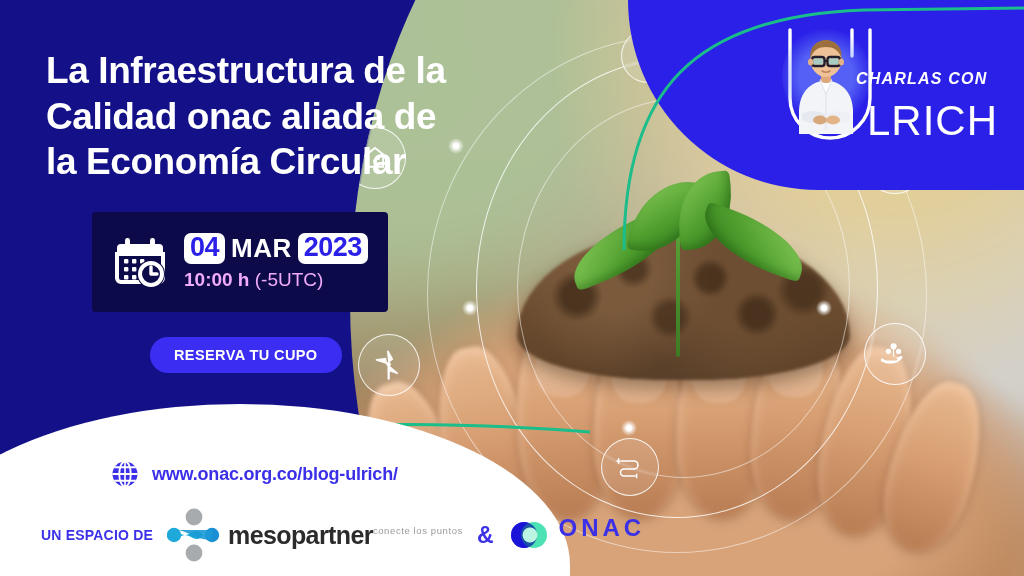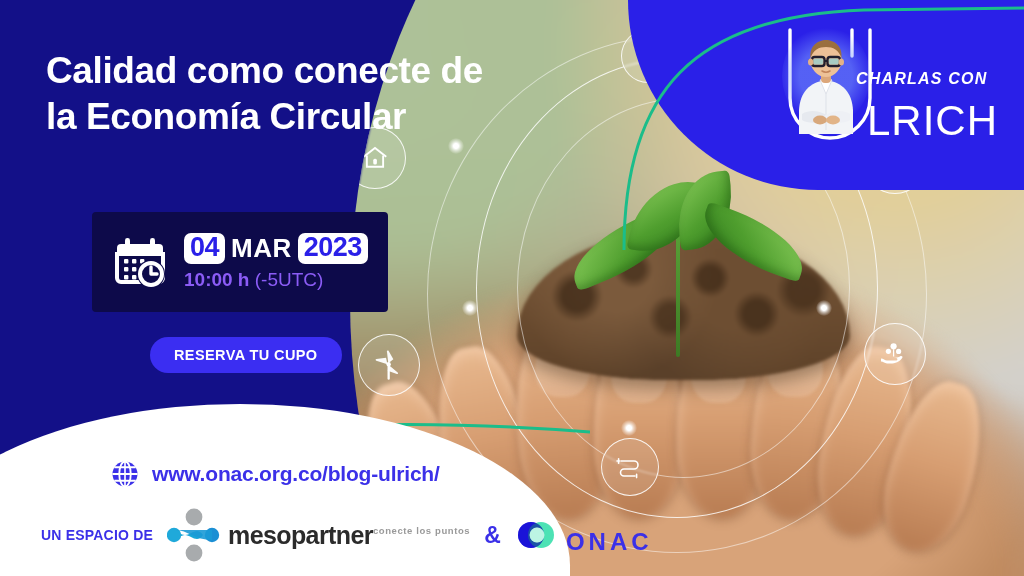--- a/index.html
+++ b/index.html
@@ -136,21 +136,21 @@
     display:flex; align-items:center; padding:0 18px; gap:14px;
   }
   .cal-icon { flex:0 0 auto; }
   .date-lines { display:flex; flex-direction:column; gap:5px; }
   .date-row1 { display:flex; align-items:center; gap:6px; }
   .pill {
     background:#ffffff; color:#2a20e8; font-weight:bold; font-size:27px;
     border-radius:7px; padding:1px 6px 3px; line-height:1; letter-spacing:-0.5px;
   }
   .mon { color:#ffffff; font-weight:bold; font-size:26px; letter-spacing:0.5px; }
-  .date-row2 { color:#8b5cf6; font-size:19px; }
+  .date-row2 { color:#f0abfc; font-size:19px; }
   .date-row2 b { font-weight:bold; }
   .date-row2 span { font-weight:normal; }
 
   
   .cta {
     position:absolute; left:150px; top:337px;
     background:#3b2ef2; color:#ffffff;
     font-size:14.5px; font-weight:bold; letter-spacing:0.4px;
     padding:10px 24px; border:none; border-radius:22px; cursor:pointer;
   }
@@ -162,32 +162,32 @@
     border-radius:50% 50% 0 0 / 62% 62% 0 0;
   }
   .footer-green {
     position:absolute; left:-110px; top:376px; width:700px; height:170px;
     pointer-events:none;
   }
   .url-row {
     position:absolute; left:110px; top:459px;
     display:flex; align-items:center; gap:12px;
   }
-  .url-text { color:#3b30e8; font-size:21px; font-weight:bold; letter-spacing:-0.2px; }
+  .url-text { color:#3b30e8; font-size:18px; font-weight:bold; letter-spacing:-0.2px; }
   .partners {
     position:absolute; left:41px; top:508px;
     display:flex; align-items:center; gap:14px;
   }
   .espacio { color:#3b30e8; font-size:14px; font-weight:bold; letter-spacing:0.2px; }
   .meso { display:flex; align-items:center; gap:7px; }
   .meso-text { display:flex; flex-direction:row; line-height:1; }
   .meso-name { font-size:25px; font-weight:bold; color:#2b2b2b; letter-spacing:-0.6px; }
-  .meso-tag { font-size:9.5px; color:#9a9a9a; letter-spacing:0.6px; text-align:right; margin-top:3px;font-weight:bold; }
+  .meso-tag { font-size:9.5px; color:#9a9a9a; letter-spacing:0.6px; text-align:right; margin-top:3px; }
   .amp { color:#3b30e8; font-size:23px; font-weight:bold; }
-  .onac { display:flex; align-items:flex-end; gap:9px; }
+  .onac { display:flex; align-items:flex-start; gap:9px; }
   .onac-text { color:#3b30e8; font-size:24px; font-weight:bold; letter-spacing:4px; }
 
   
   .logo { position:absolute; right:24px; top:20px; width:240px; height:128px; }
   .logo-txt-con {
     position:absolute; left:96px; top:50px;
     color:#ffffff; font-size:16px; font-weight:bold; font-style:italic; letter-spacing:1.2px;
   }
   .logo-txt-ulrich {
     position:absolute; left:96px; top:80px;
@@ -341,21 +341,22 @@
 
       <ellipse cx="20.6" cy="28" rx="2.6" ry="3.6" fill="#e3b287"></ellipse>
       <ellipse cx="51.4" cy="28" rx="2.6" ry="3.6" fill="#e3b287"></ellipse>
     </svg>
 
     <div class="logo-txt-con">CHARLAS CON</div>
     <div class="logo-txt-ulrich">LRICH</div>
   </div>
 
   <div class="headline">
-    <div>Calidad como conecte de</div>
+    <div>La Infraestructura de la</div>
+    <div>Calidad onac aliada de</div>
     <div>la Economía Circular</div>
   </div>
 
   <div class="datebox">
     <svg class="cal-icon" width="60" height="60" viewBox="0 0 60 60">
       <path d="M11 12 h38 a4 4 0 0 1 4 4 v4 H7 v-4 a4 4 0 0 1 4 -4z" fill="#fff"></path>
       <path d="M7 22 h46 v24 a4 4 0 0 1 -4 4 H11 a4 4 0 0 1 -4 -4 z" fill="none" stroke="#fff" stroke-width="4"></path>
       <rect x="15" y="6" width="5" height="11" rx="2.4" fill="#fff"></rect>
       <rect x="40" y="6" width="5" height="11" rx="2.4" fill="#fff"></rect>
       <g fill="#fff">

